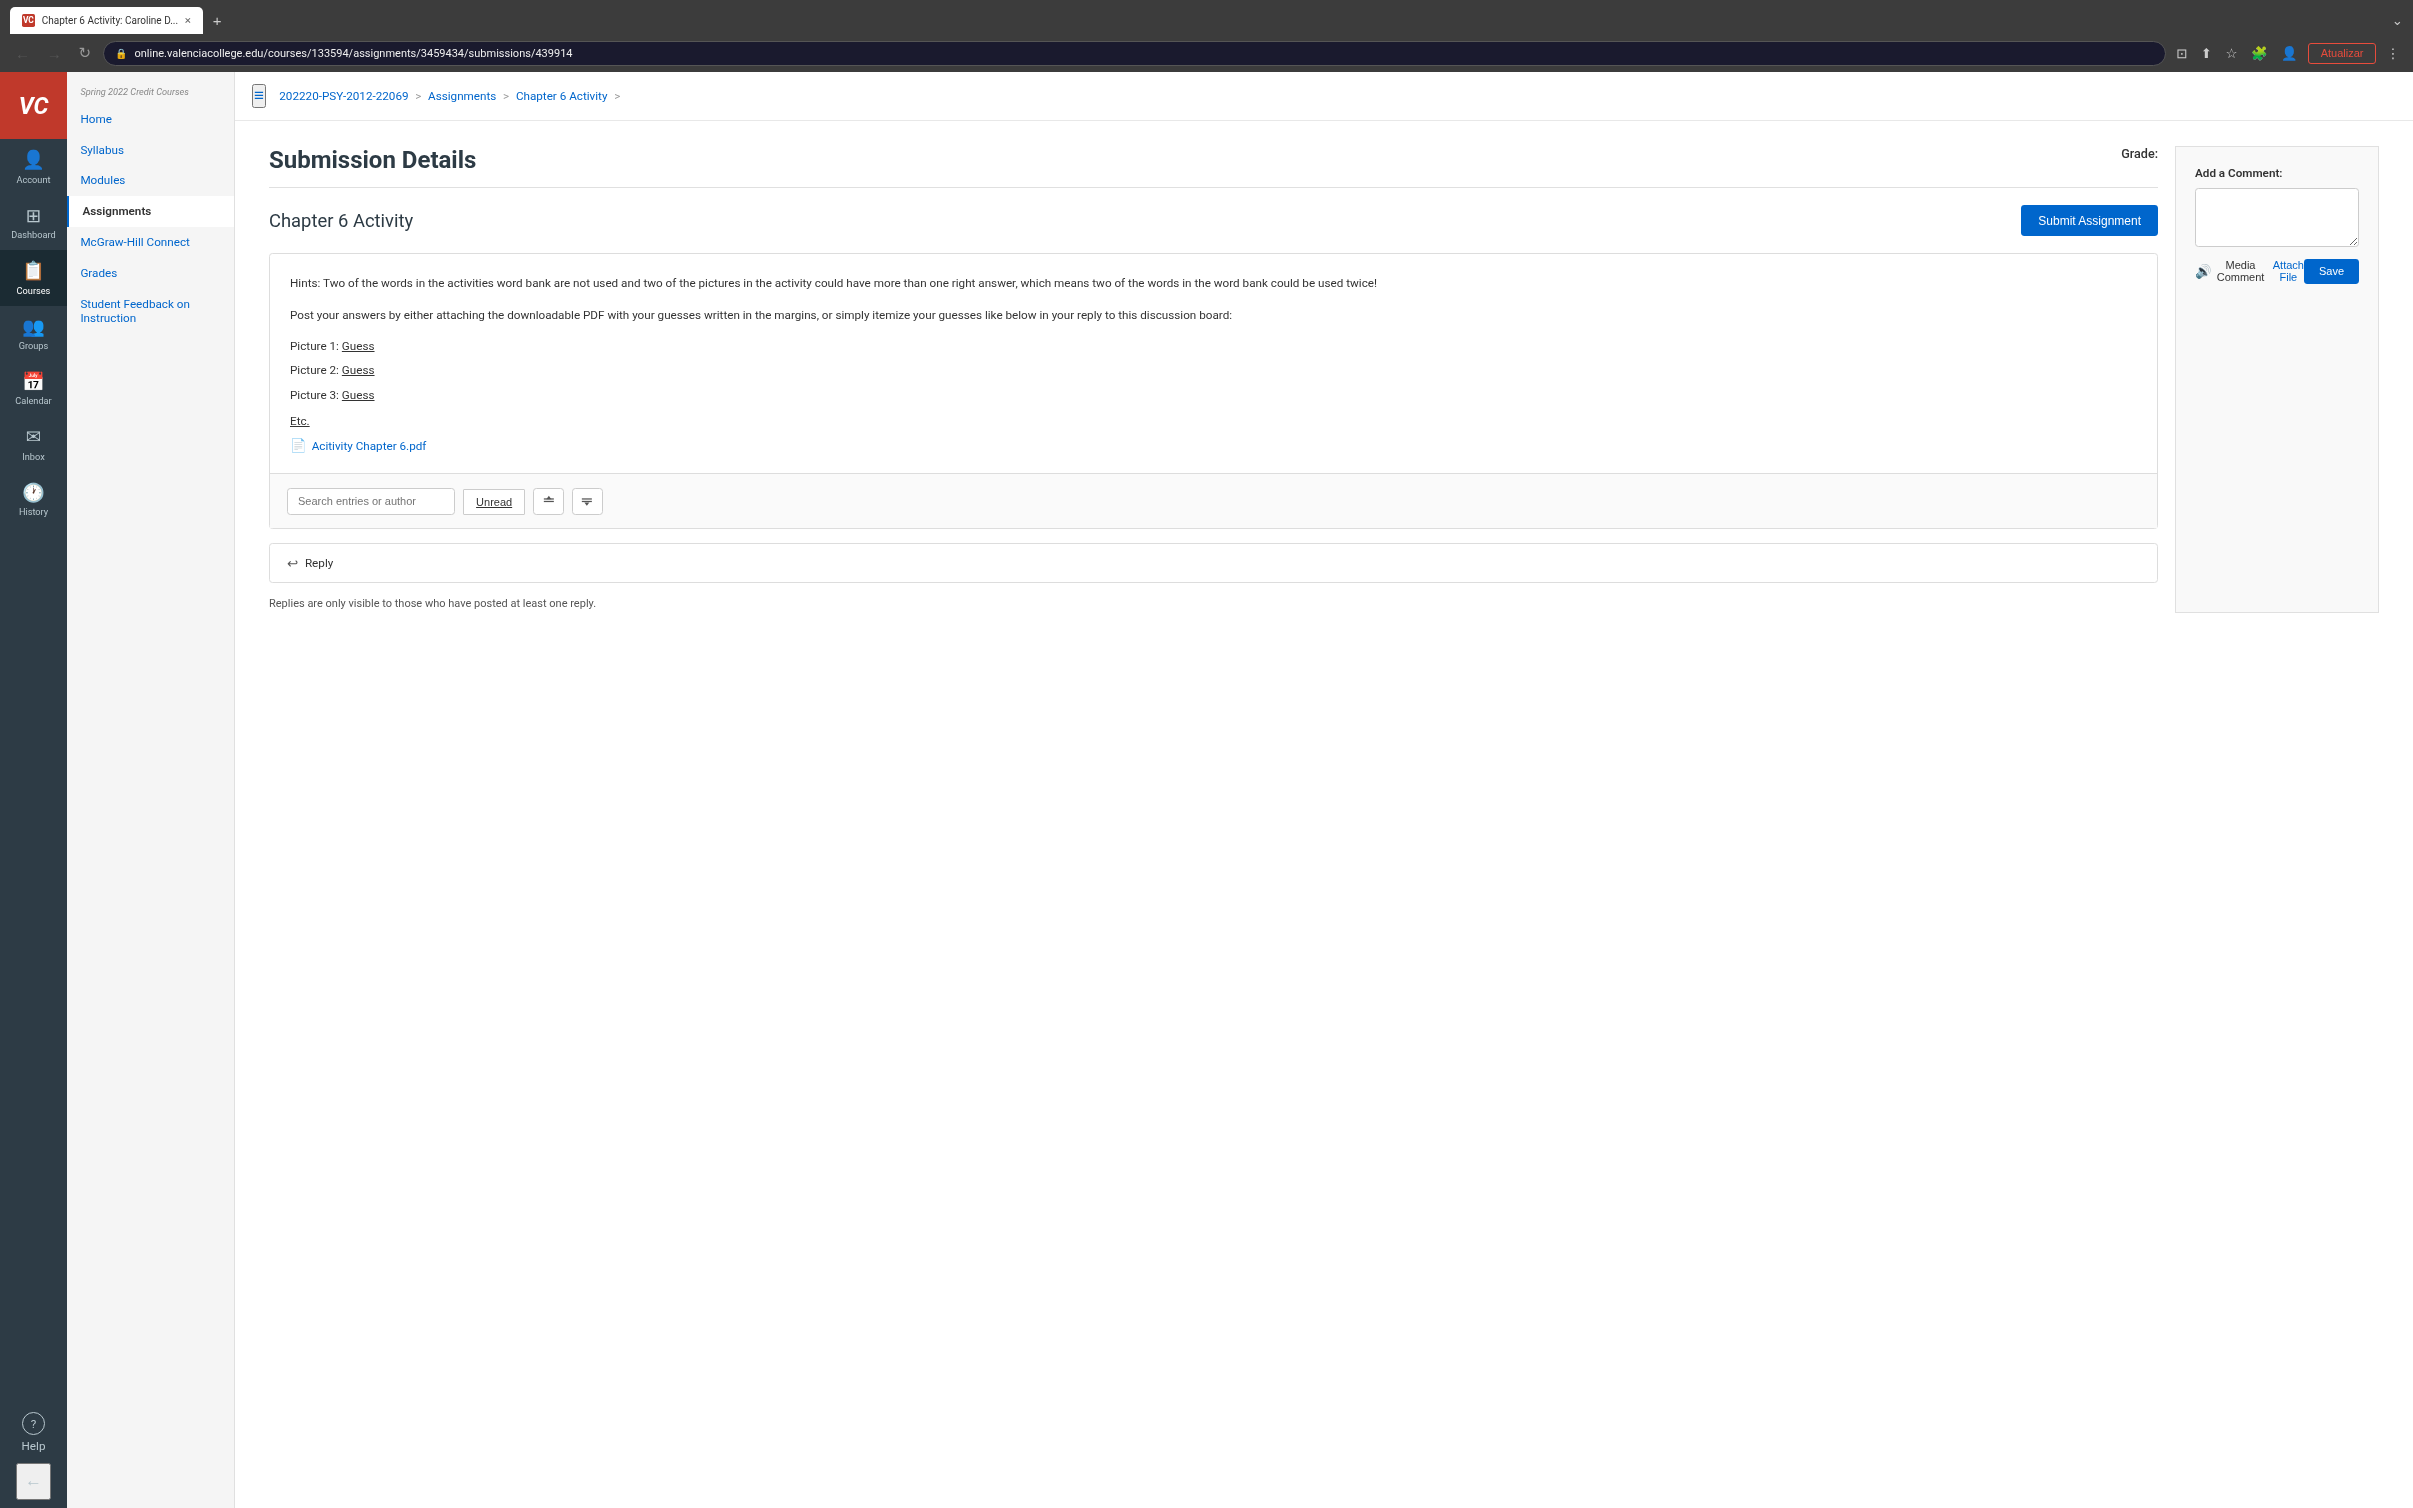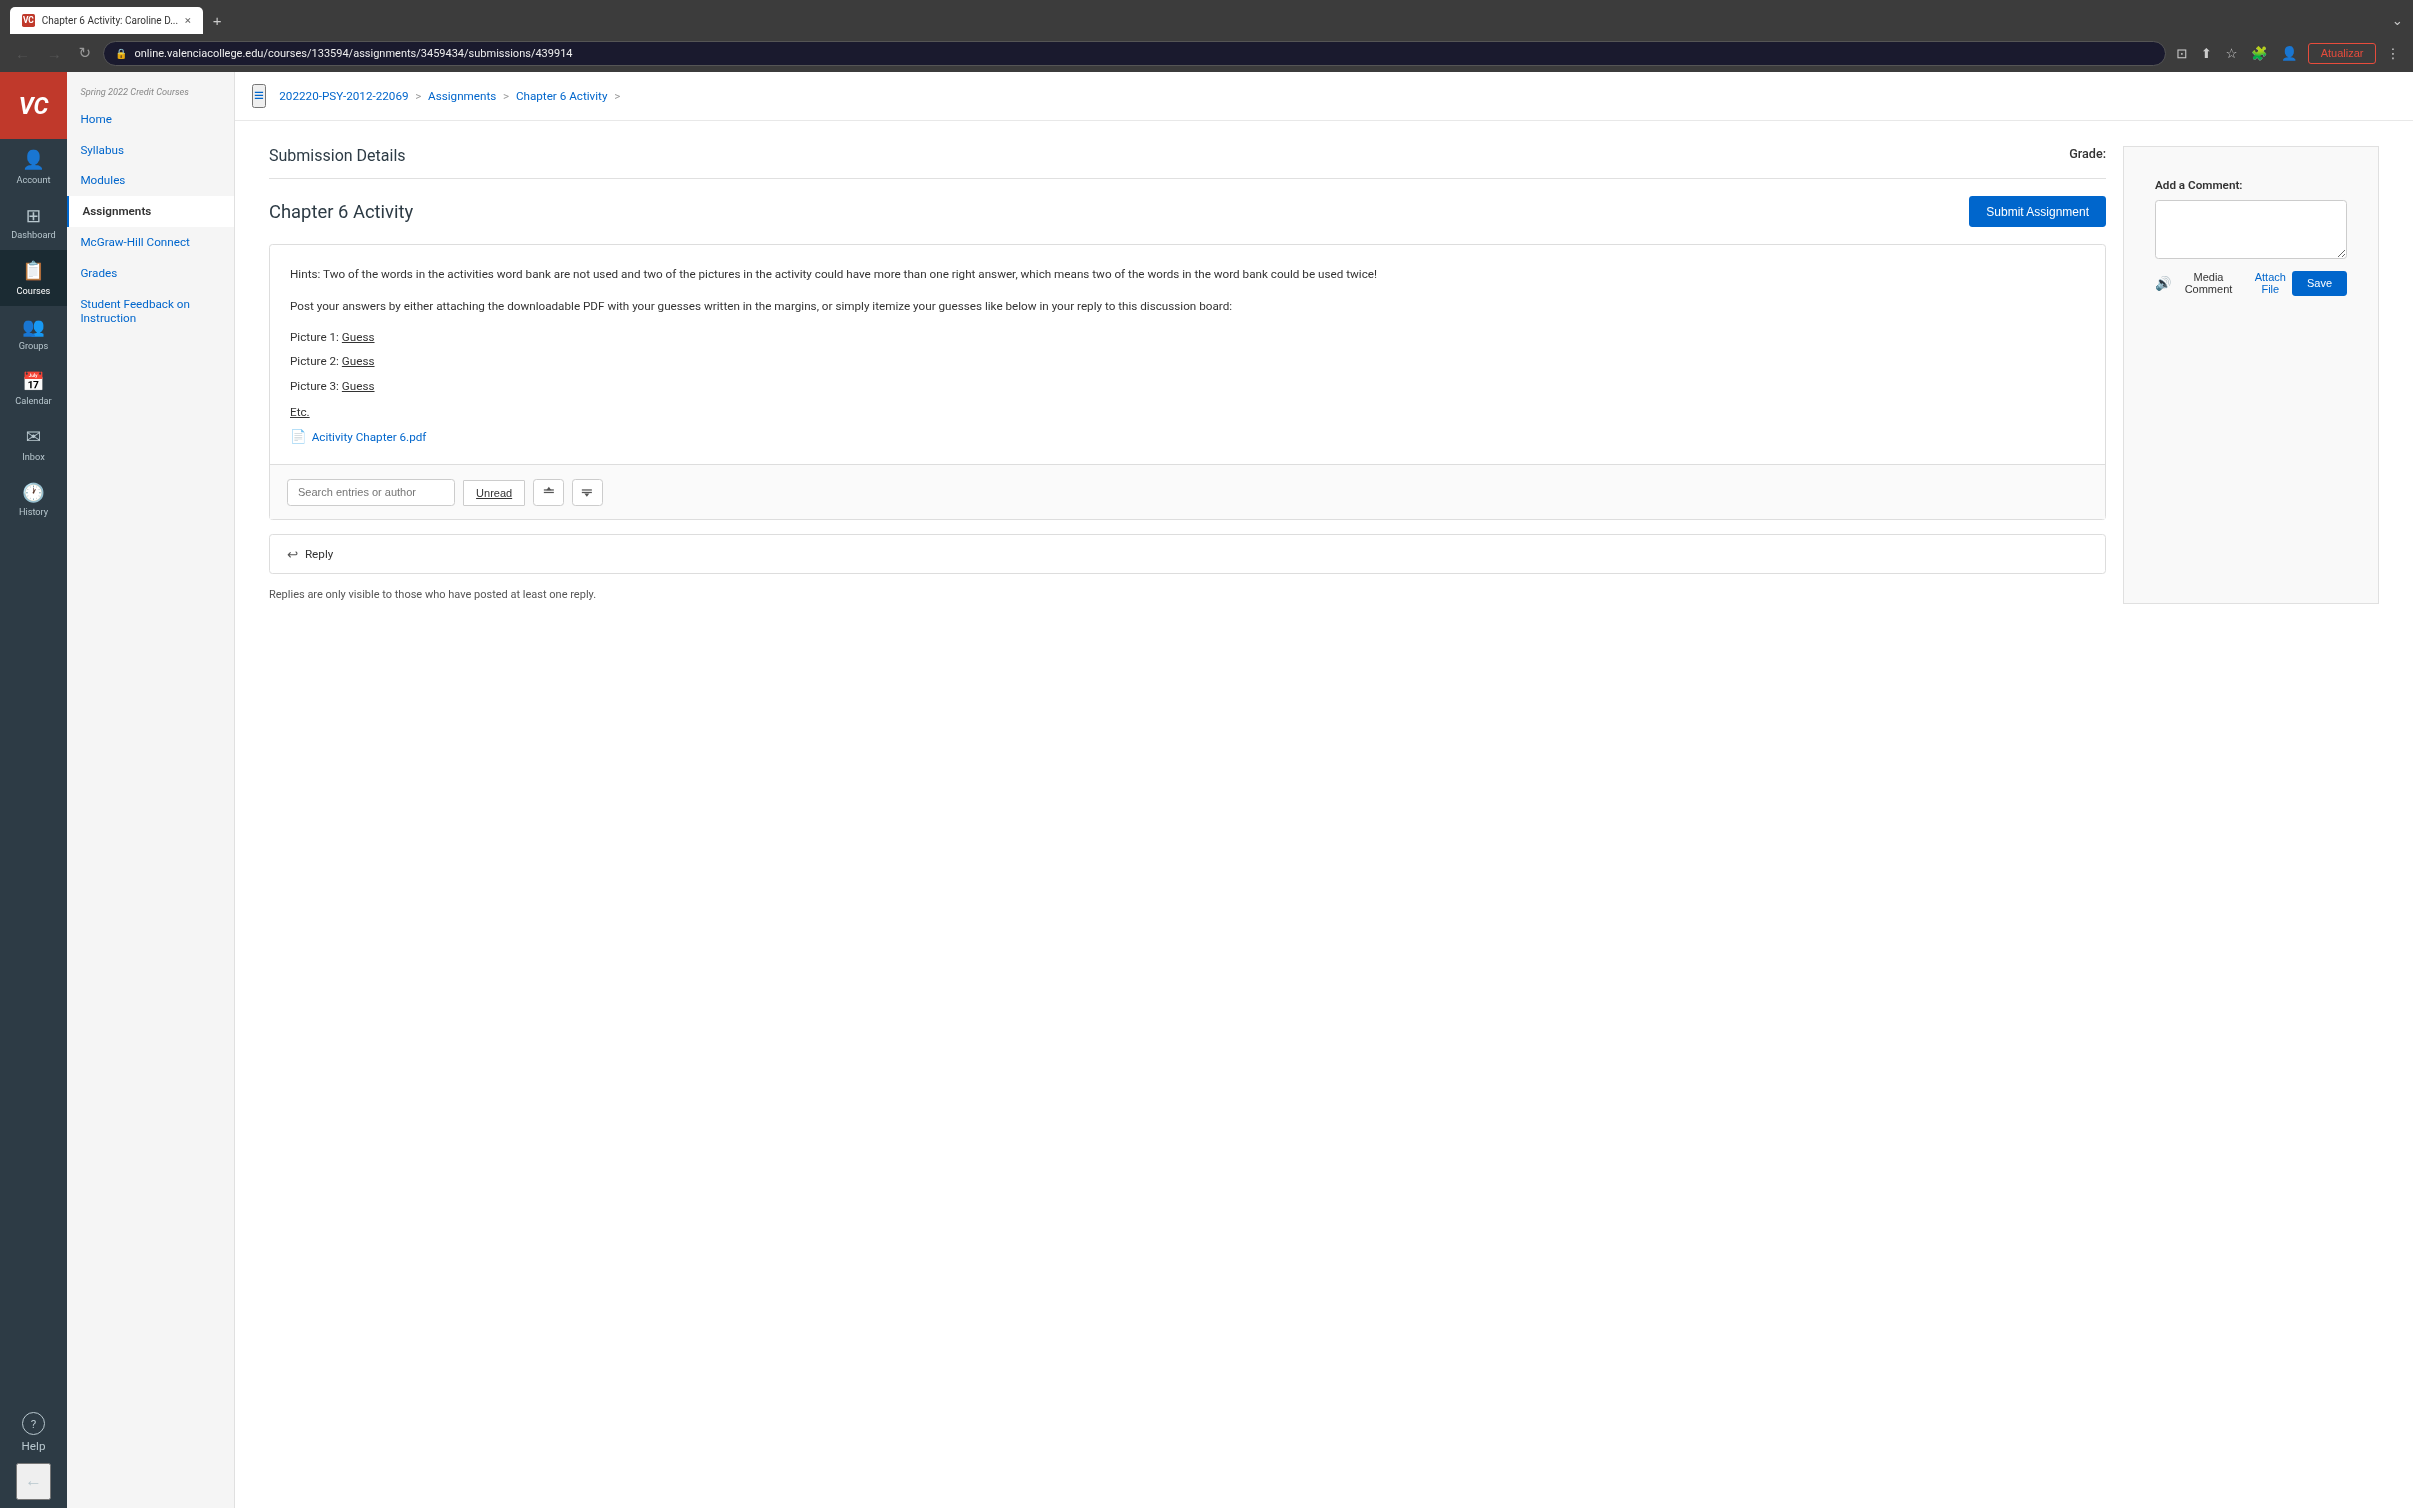--- a/index.html
+++ b/index.html
@@ -52,24 +52,24 @@
     
     .breadcrumb-bar { display: flex; align-items: center; padding: 11.7px 17px; border-bottom: 0.8px solid #e8e8e8; gap: 6.7px; }
     .hamburger-btn { color: #0066cc; font-size: 17px; cursor: pointer; margin-right: 6.7px; }
     .breadcrumb-item { color: #0066cc; font-size: 11.7px; text-decoration: none; cursor: pointer; }
     .breadcrumb-item.active { color: #0066cc; }
     .breadcrumb-separator { color: #999; font-size: 11.7px; }
 
     
     .content-area { padding: 25px 34px; display: flex; gap: 17px; }
     .content-left { flex: 1; }
-    .content-right { width: 256px; flex-shrink: 0; background: #f9f9f9; border: 0.8px solid #e0e0e0; padding: 31px; }
+    .content-right { width: 204px; flex-shrink: 0; background: #f9f9f9; border: 0.8px solid #e0e0e0; padding: 19px; }
 
     .submission-header { display: flex; justify-content: space-between; align-items: flex-start; margin-bottom: 17px; border-bottom: 1.7px solid #e0e0e0; padding-bottom: 13.4px; }
-    .submission-title { font-size: 16px; font-weight: 400; color: #2d3b45; }
+    .submission-title { font-size: 24px; font-weight: 700; color: #2d3b45; }
     .grade-label { color: #333; font-size: 12.6px; font-weight: 500; }
 
     .assignment-header { display: flex; justify-content: space-between; align-items: center; margin-bottom: 17px; }
     .assignment-title { font-size: 18.4px; font-weight: 400; color: #2d3b45; }
     .submit-btn { background: #0066cc; color: #fff; border: none; border-radius: 3.4px; padding: 8.4px 17px; font-size: 12px; cursor: pointer; }
 
     
     .discussion-box { border: 0.8px solid #ddd; border-radius: 3.4px; margin-bottom: 13.4px; }
     .discussion-content { padding: 20px; }
     .hints-text { font-size: 11.7px; line-height: 1.6; color: #333; margin-bottom: 13.4px; }

